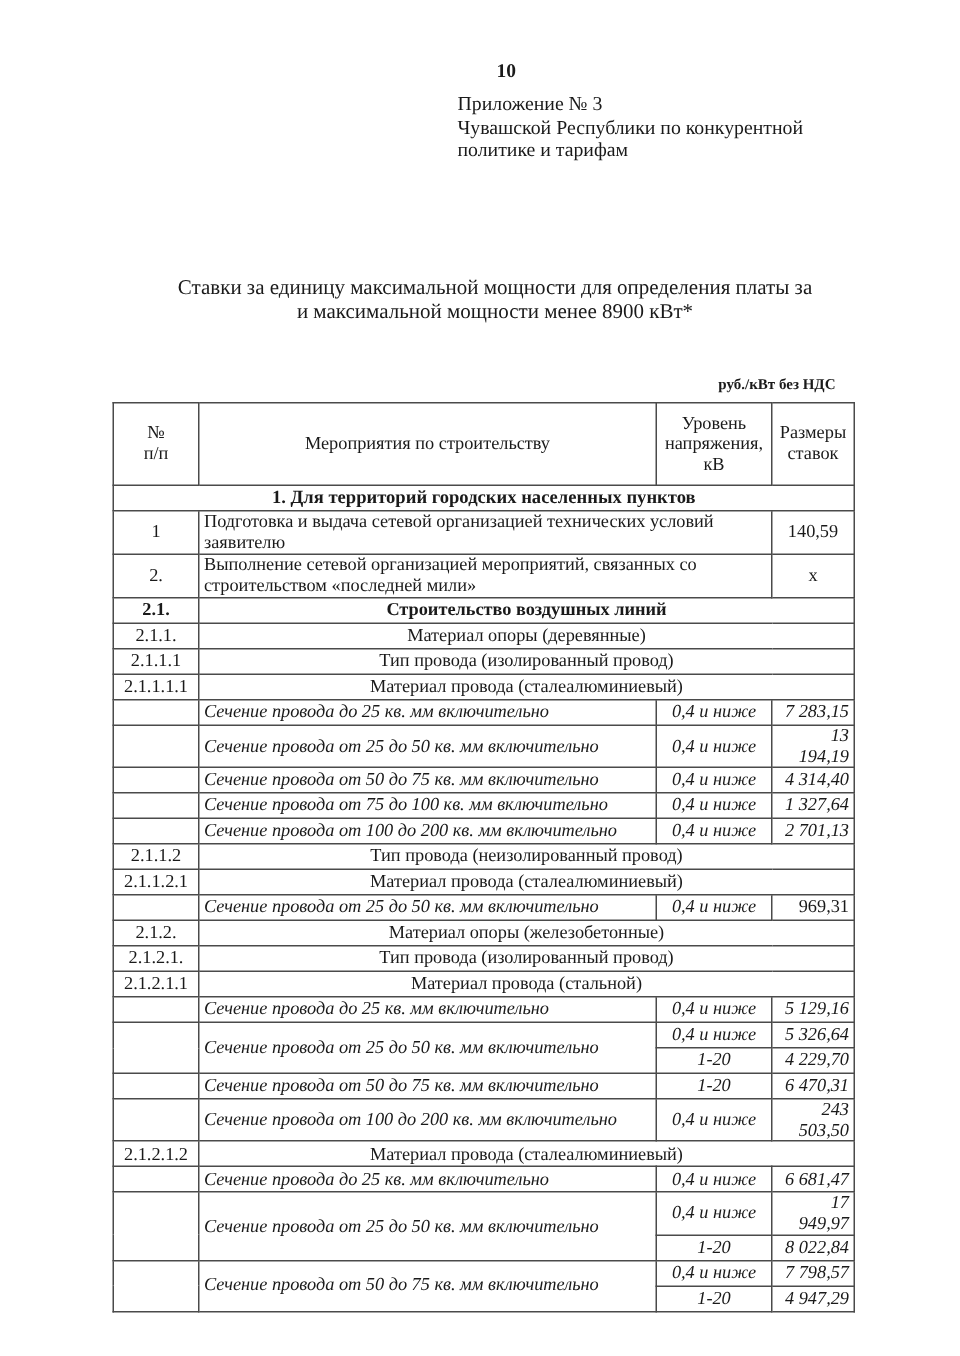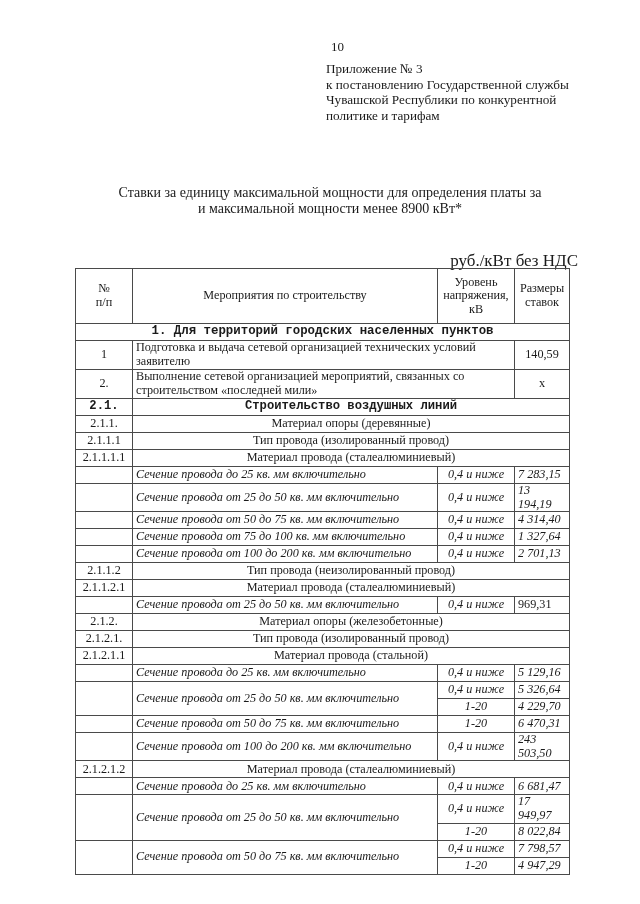--- a/index.html
+++ b/index.html
@@ -1,53 +1,52 @@
 <!DOCTYPE html>
 <html><head>
 <meta charset="utf-8">
 <style>
   html, body { margin: 0; padding: 0; background: #ffffff; }
   body {
     width: 640px; height: 904px; position: relative; overflow: hidden;
     font-family: "Liberation Serif", serif; color: #1a1a1a;
   }
-  .page-num { position: absolute; top: 39px; left: 331px; font-size: 13px; }
-  .appendix { position: absolute; top: 61px; left: 326px; font-size: 13.2px; line-height: 15.6px; }
+  .page-num { position: absolute; top: 39px; left: 331px; font-size: 13px; font-weight: bold; }
+  .appendix { position: absolute; top: 61px; left: 305px; font-size: 13.2px; line-height: 15.6px; }
   .appendix div { white-space: nowrap; }
   .title {
     position: absolute; top: 175px; left: 60px; width: 540px;
     text-align: center; font-size: 14px; line-height: 16.4px; margin-top: 10px;
   }
-  .units { position: absolute; top: 251px; right: 62px; font-size: 17px; }
+  .units { position: absolute; top: 251px; right: 83px; font-size: 10px; font-weight: bold; }
   table.rates {
     position: absolute; top: 268px; left: 75px; width: 494px;
     border-collapse: collapse; table-layout: fixed; font-size: 12.2px;
   }
   table.rates td, table.rates th {
     border: 1px solid #4a4a4a; padding: 0 3px; line-height: 13.6px;
     font-weight: normal; vertical-align: middle;
   }
   col.c1 { width: 57px; } col.c2 { width: 305px; } col.c3 { width: 77px; } col.c4 { width: 55px; }
   .hdr td { height: 54px; text-align: center; font-size: 12.2px; }
   .c { text-align: center; }
-  .r { text-align: left; }
-  .b { font-weight: bold !important; font-family: Liberation Mono, monospace; }
+  .r { text-align: right; }
+  .b { font-weight: bold !important; }
   .i { font-style: italic; }
   tr.h17 td { height: 16px; }
   tr.h30 td { height: 28px; }
   .sec td { font-size: 12.4px; }
 </style>
 </head>
 <body>
 
 <div class="page-num">10</div>
 
 <div class="appendix">
   <div>Приложение № 3</div>
-  <div>к постановлению Государственной службы</div>
   <div>Чувашской Республики по конкурентной</div>
   <div>политике и тарифам</div>
 </div>
 
 <div class="title">
   <div>Ставки за единицу максимальной мощности для определения платы за</div>
   <div>и максимальной мощности менее 8900 кВт*</div>
 </div>
 
 <div class="units">руб./кВт без НДС</div>

